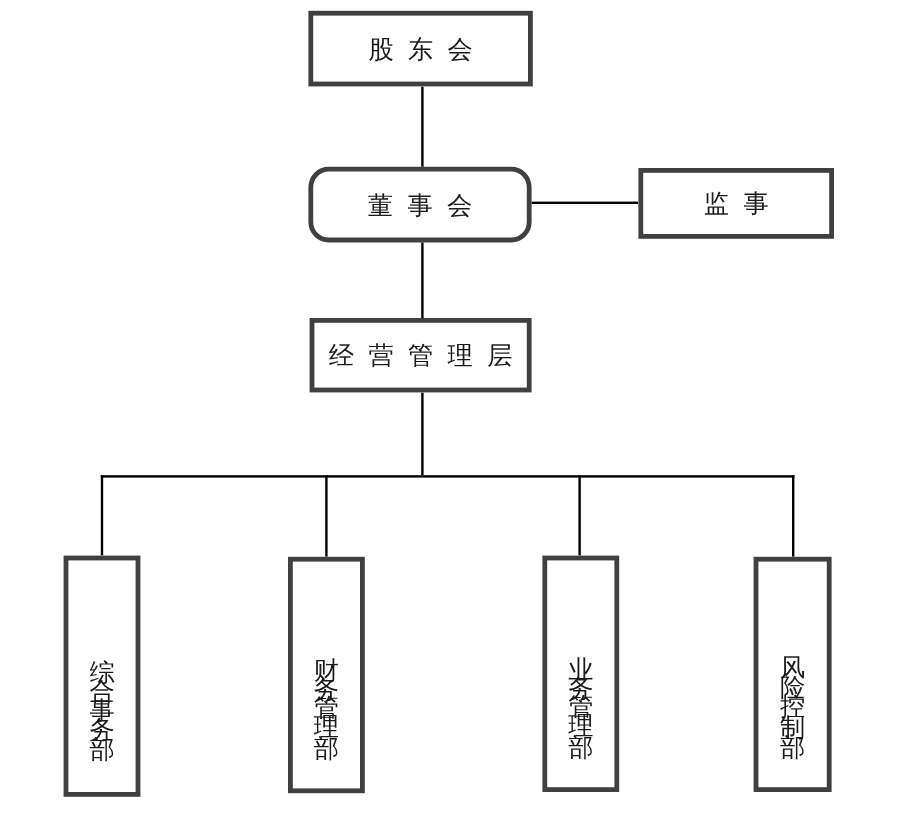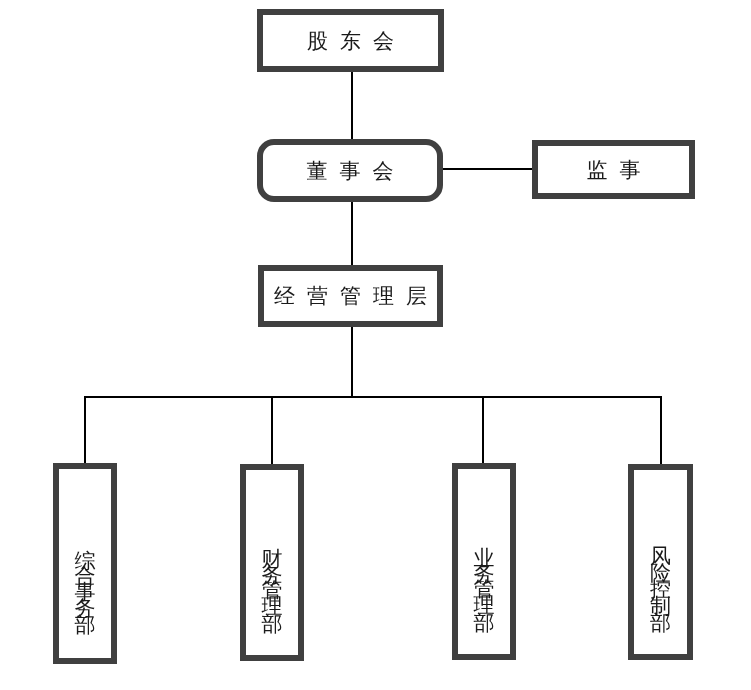--- a/index.html
+++ b/index.html
@@ -11,21 +11,21 @@
     position: relative;
     width: 751px;
     height: 690px;
     background: #ffffff;
     font-family: "Liberation Serif", "DejaVu Serif", serif;
     color: #000000;
     overflow: hidden;
   }
   .node {
     position: absolute;
-    border: 6px solid #404040;
+    border: 4px solid #404040;
     background: #ffffff;
     box-sizing: border-box;
     display: flex;
     align-items: center;
     justify-content: center;
   }
   .node .label-h {
     font-size: 21px;
     letter-spacing: 12px;
     margin-right: -12px; 

